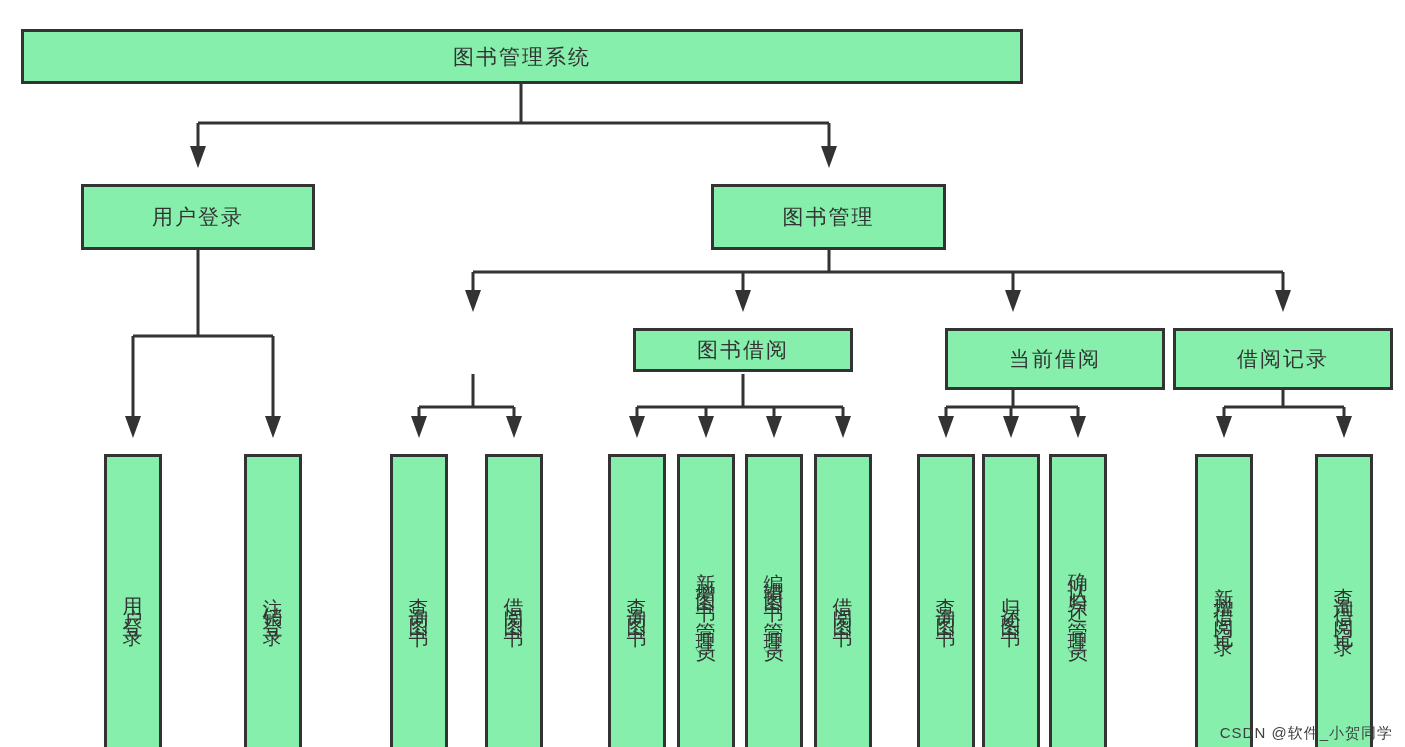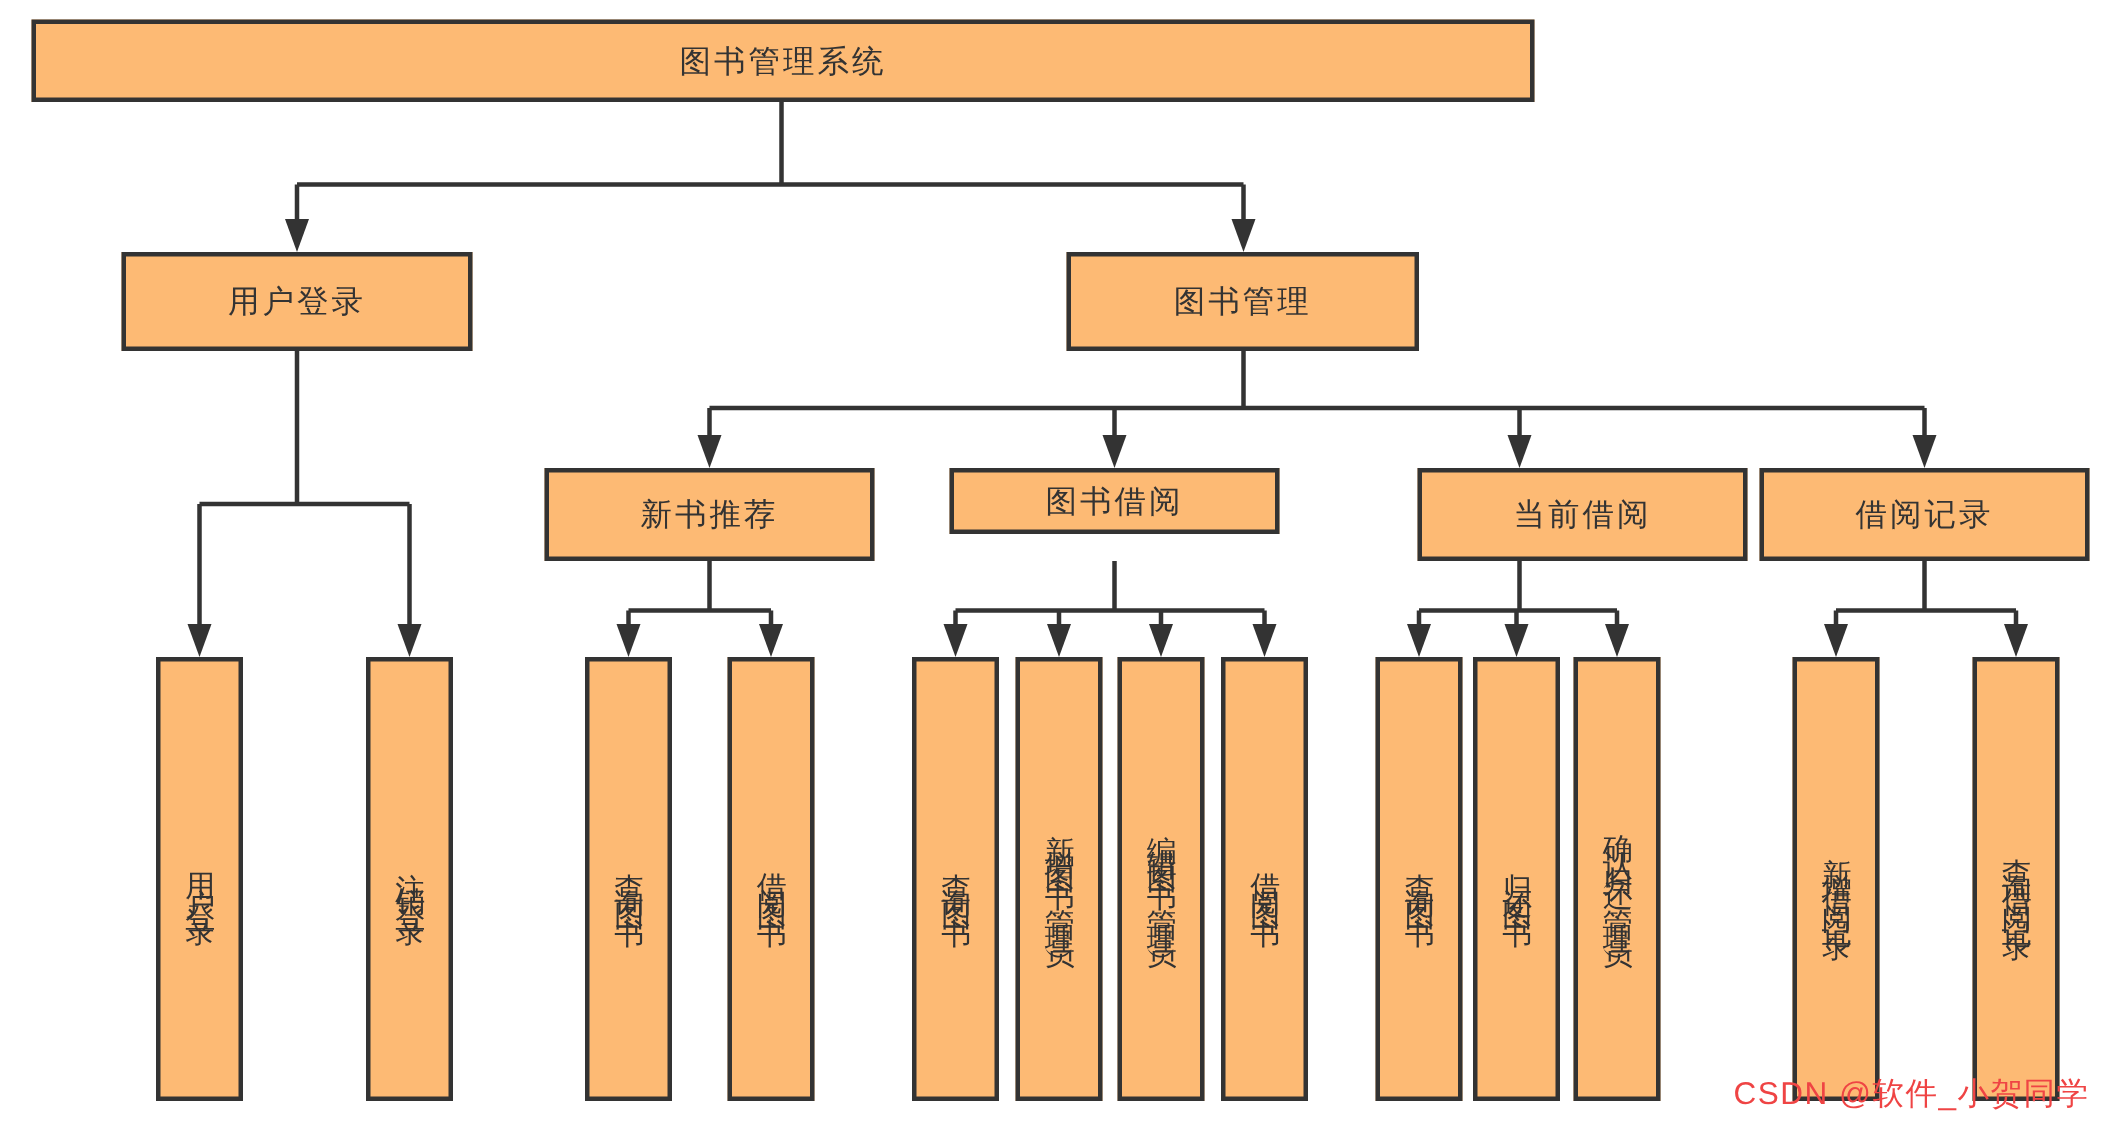--- a/index.html
+++ b/index.html
@@ -13,42 +13,43 @@
   }
   #connectors {
     position: absolute;
     left: 0; top: 0;
     width: 1405px; height: 747px;
   }
   .box {
     position: absolute;
     box-sizing: border-box;
     border: 3px solid #333333;
-    background: #fdba74;
+    background: #86efac;
     display: flex;
     align-items: center;
     justify-content: center;
     color: #333333;
     font-size: 21px;
     letter-spacing: 2px;
     white-space: nowrap;
+    margin-top: 16px;
   }
   .leaf {
     writing-mode: vertical-rl;
     text-orientation: mixed;
     letter-spacing: 10px;
     font-size: 20px;
     line-height: 1;
   }
   .watermark {
     position: absolute;
     right: 12px;
     bottom: 4px;
-    color: #ef4444;
-    font-size: 21px;
+    color: #404040;
+    font-size: 15px;
     letter-spacing: 1px;
     white-space: nowrap;
   }
 </style>
 </head>
 <body>
 
 <div id="canvas">
 
   <svg id="connectors" viewBox="0 0 1405 747" xmlns="http://www.w3.org/2000/svg">
@@ -92,21 +93,20 @@
         <polygon points="1224,438 1216,416 1232,416" fill="#333333"></polygon>
         <polygon points="1344,438 1336,416 1352,416" fill="#333333"></polygon>
       </g>
     </svg>
 
   <div class="box" style="left:21px; top:13px; width:1002px; height:55px;">图书管理系统</div>
 
   <div class="box" style="left:81px; top:168px; width:234px; height:66px;">用户登录</div>
   <div class="box" style="left:711px; top:168px; width:235px; height:66px;">图书管理</div>
 
-  <div class="box" style="left:363px; top:312px; width:220px; height:62px;">新书推荐</div>
   <div class="box" style="left:633px; top:312px; width:220px; height:44px;">图书借阅</div>
   <div class="box" style="left:945px; top:312px; width:220px; height:62px;">当前借阅</div>
   <div class="box" style="left:1173px; top:312px; width:220px; height:62px;">借阅记录</div>
 
   <div class="box leaf" style="left:104px; top:438px; width:58px; height:296px;">用户登录</div>
   <div class="box leaf" style="left:244px; top:438px; width:58px; height:296px;">注销登录</div>
 
   <div class="box leaf" style="left:390px; top:438px; width:58px; height:296px;">查询图书</div>
   <div class="box leaf" style="left:485px; top:438px; width:58px; height:296px;">借阅图书</div>
 

